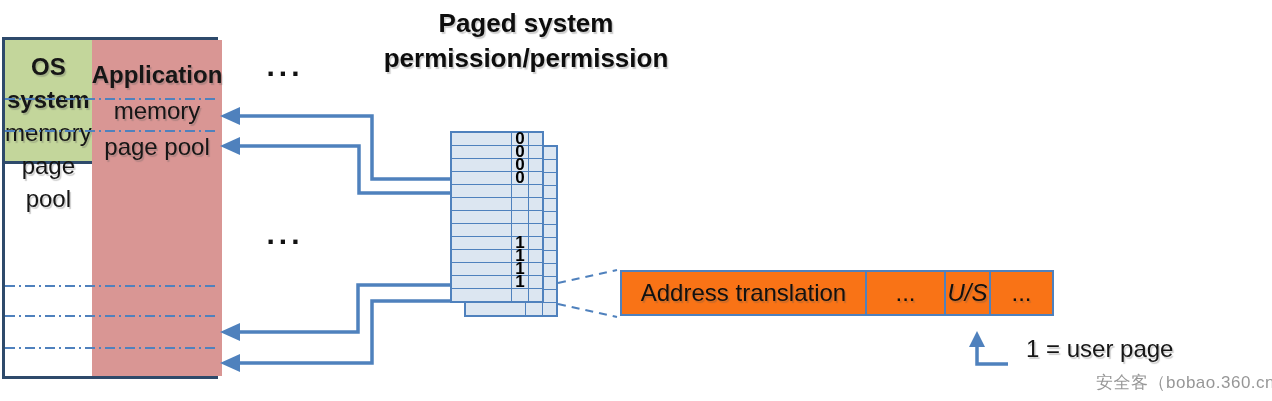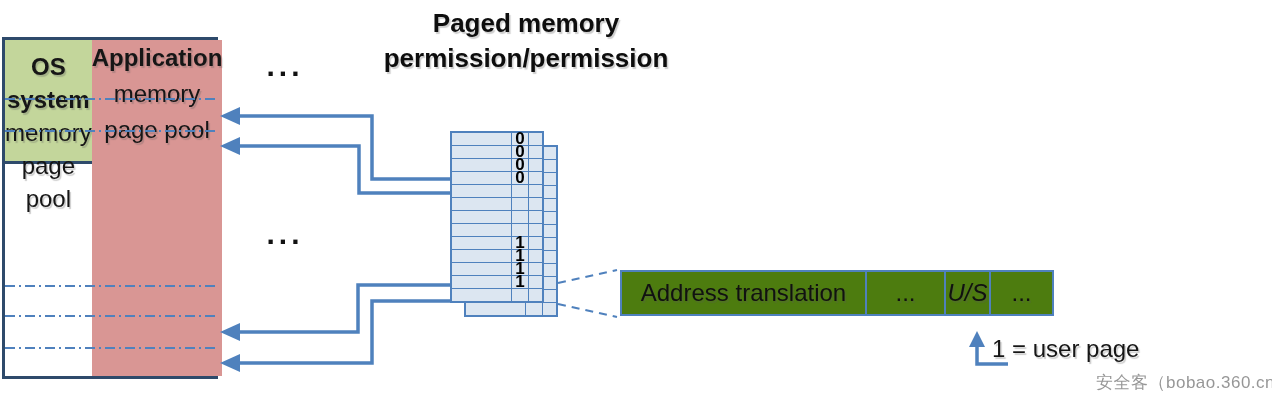--- a/index.html
+++ b/index.html
@@ -8,21 +8,21 @@
     font-family:"Liberation Sans", sans-serif;color:#161616;
   }
   
   .pool-box{position:absolute;left:2px;top:37px;width:210px;height:336px;
     border:3px solid #2e4a6b;z-index:1;display:flex;flex-direction:row;}
   .pool-os{height:121px;background:#c3d69b;border-bottom:3px solid #2e4a6b;}
   .pool-app{flex:1;background:#d99694;}
   .pool-text{text-align:center;font-size:24px;line-height:33px;
     text-shadow:1.5px 1.5px 1px rgba(90,90,90,0.30);}
   .pool-os .pool-text{padding-top:10px;}
-  .pool-app .pool-text{line-height:36px;}
+  .pool-app .pool-text{padding-top:17px;line-height:36px;}
   .pool-title{font-weight:bold;}
   
   .dots{position:absolute;left:253px;width:64px;text-align:center;font-size:30px;
     font-weight:bold;line-height:24px;letter-spacing:4px;z-index:4;color:#111;}
   #dots-top{top:54px;}
   #dots-bottom{top:222px;}
   
   .big-title{position:absolute;left:356px;top:6px;width:340px;text-align:center;
     font-size:26px;font-weight:bold;line-height:34.5px;z-index:4;color:#0d0d0d;
     text-shadow:1.5px 1.5px 1px rgba(90,90,90,0.30);}
@@ -33,30 +33,30 @@
   #pt-front{left:450px;top:131px;z-index:3;}
   .pt-row{flex:1;display:flex;border-bottom:1.6px solid #4f81bd;min-height:0;}
   .pt-row:last-child{border-bottom:none;}
   .pt-c1{width:59px;border-right:1.6px solid #4f81bd;}
   .pt-c2{width:16px;border-right:1.6px solid #4f81bd;display:flex;
     align-items:center;justify-content:center;overflow:visible;}
   .pt-c3{flex:1;}
   .flag{font-weight:bold;font-size:17px;line-height:10px;color:#000;}
   
   .entry-row{position:absolute;left:620px;top:270px;width:434px;height:46px;
-    background:#4d7c0f;border:2.5px solid #4f81bd;box-sizing:border-box;display:flex;
+    background:#f97316;border:2.5px solid #4f81bd;box-sizing:border-box;display:flex;
     z-index:2;font-size:24px;color:#111;}
   .entry-cell{display:flex;align-items:center;justify-content:center;
     border-right:2px solid #4f81bd;text-shadow:1.5px 1.5px 1px rgba(90,90,90,0.30);}
   .ec-address{width:243px;}
   .ec-dots1{width:77px;}
   .ec-us{width:43px;font-style:italic;}
   .ec-dots2{flex:1;border-right:none;}
   
-  .legend{position:absolute;left:992px;top:331px;font-size:24px;line-height:35.5px;
+  .legend{position:absolute;left:1026px;top:331px;font-size:24px;line-height:35.5px;
     z-index:4;white-space:nowrap;color:#161616;
     text-shadow:1.5px 1.5px 1px rgba(90,90,90,0.30);}
   
   .watermark{position:absolute;left:1096px;top:371px;font-size:17px;color:#6f6f6f;
     opacity:0.72;z-index:6;white-space:nowrap;letter-spacing:0.5px;}
   
   #lines{position:absolute;left:0;top:0;width:1272px;height:401px;z-index:5;
     pointer-events:none;}
 </style>
 </head>
@@ -78,21 +78,21 @@
         <div>memory</div>
         <div>page pool</div>
       </div>
     </div>
   </div>
 
   <div class="dots" id="dots-top">...</div>
   <div class="dots" id="dots-bottom">...</div>
 
   <div class="big-title">
-    <div>Paged memory</div>
+    <div>Paged system</div>
     <div>permission/permission</div>
   </div>
 
   <div class="pt" id="pt-back">
     <div class="pt-row">
         <div class="pt-c1"></div>
         <div class="pt-c2"></div>
         <div class="pt-c3"></div>
       </div>
     <div class="pt-row">

